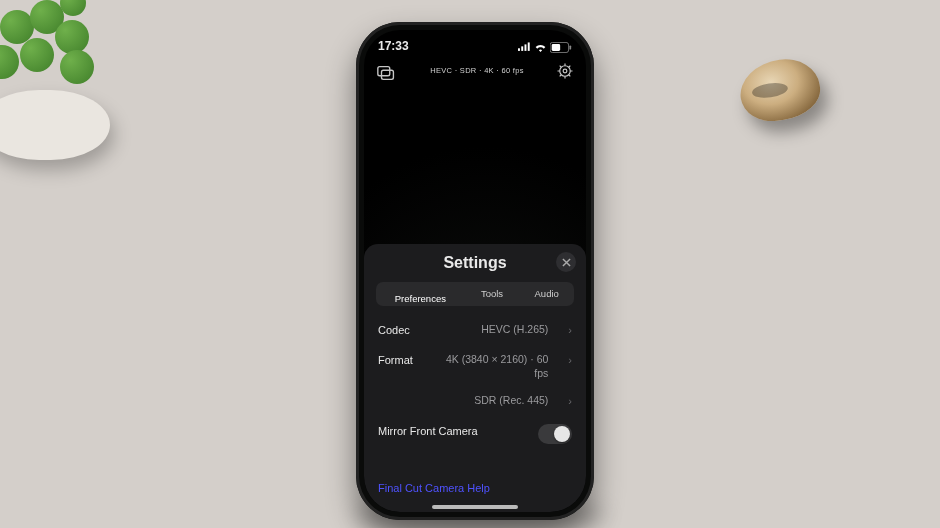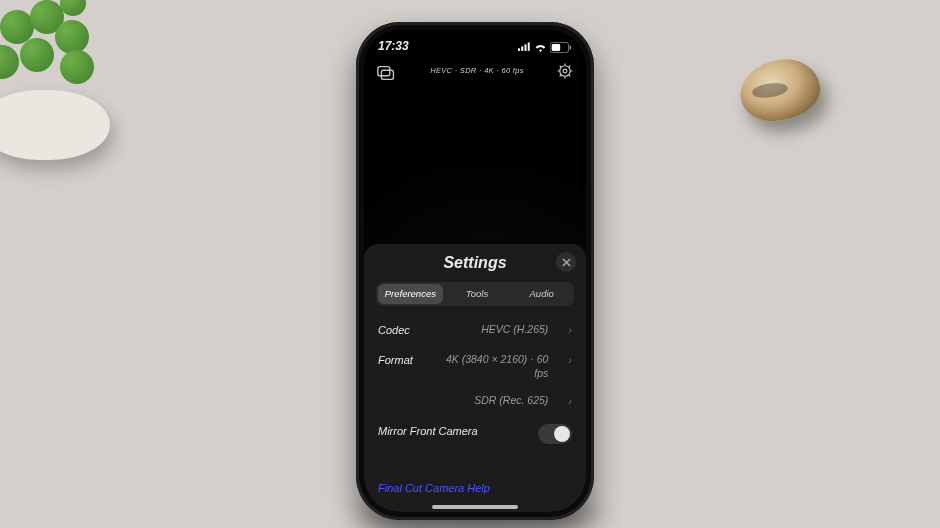--- a/index.html
+++ b/index.html
@@ -66,21 +66,20 @@
   }
   .screen {
     width: 100%; height: 100%;
     background: #000;
     border-radius: 36px;
     position: relative;
     overflow: hidden;
     color: #eaeaea;
     font-size: 10px;
     line-height: 1.3;
-    font-style: italic;
   }
   .notch {
     position: absolute;
     top: 6px; left: 50%; transform: translateX(-50%);
     width: 86px; height: 20px;
     background: #000;
     border-radius: 12px;
     z-index: 5;
   }
 
@@ -151,21 +150,21 @@
     height:24px;
     font-size:9.5px;
   }
   .seg > div{
     flex:1; display:flex; align-items:center; justify-content:center;
     color:#cfcfcf;
   }
   .seg > .active{
     background:#4a4a4d;
     border-radius:6px;
-    margin:2px;
+    margin:17px;
     color:#fff;
   }
   .rows { padding: 2px 0 0; }
   .row {
     display:flex; align-items:flex-start;
     padding: 7px 14px;
     gap:20px;
     min-height:30px;
   }
   .row .label { flex:0 0 auto; font-size:11px; color:#e8e8e8; }
@@ -298,21 +297,21 @@
           <span class="label">Codec</span>
           <span class="value">HEVC (H.265)</span>
           <span class="chevron">›</span>
         </div>
         <div class="row">
           <span class="label">Format</span>
           <span class="value">4K (3840 × 2160) · 60 fps</span>
           <span class="chevron">›</span>
         </div>
         <div class="row">
-          <span class="value">SDR (Rec. 625)</span>
+          <span class="value">SDR (Rec. 445)</span>
           <span class="chevron">›</span>
         </div>
         <div class="row">
           <span class="label">Mirror Front Camera</span>
           <span class="value"></span>
           <div class="toggle off">
               <div class="knob"></div>
             </div>
         </div>
       </div>

